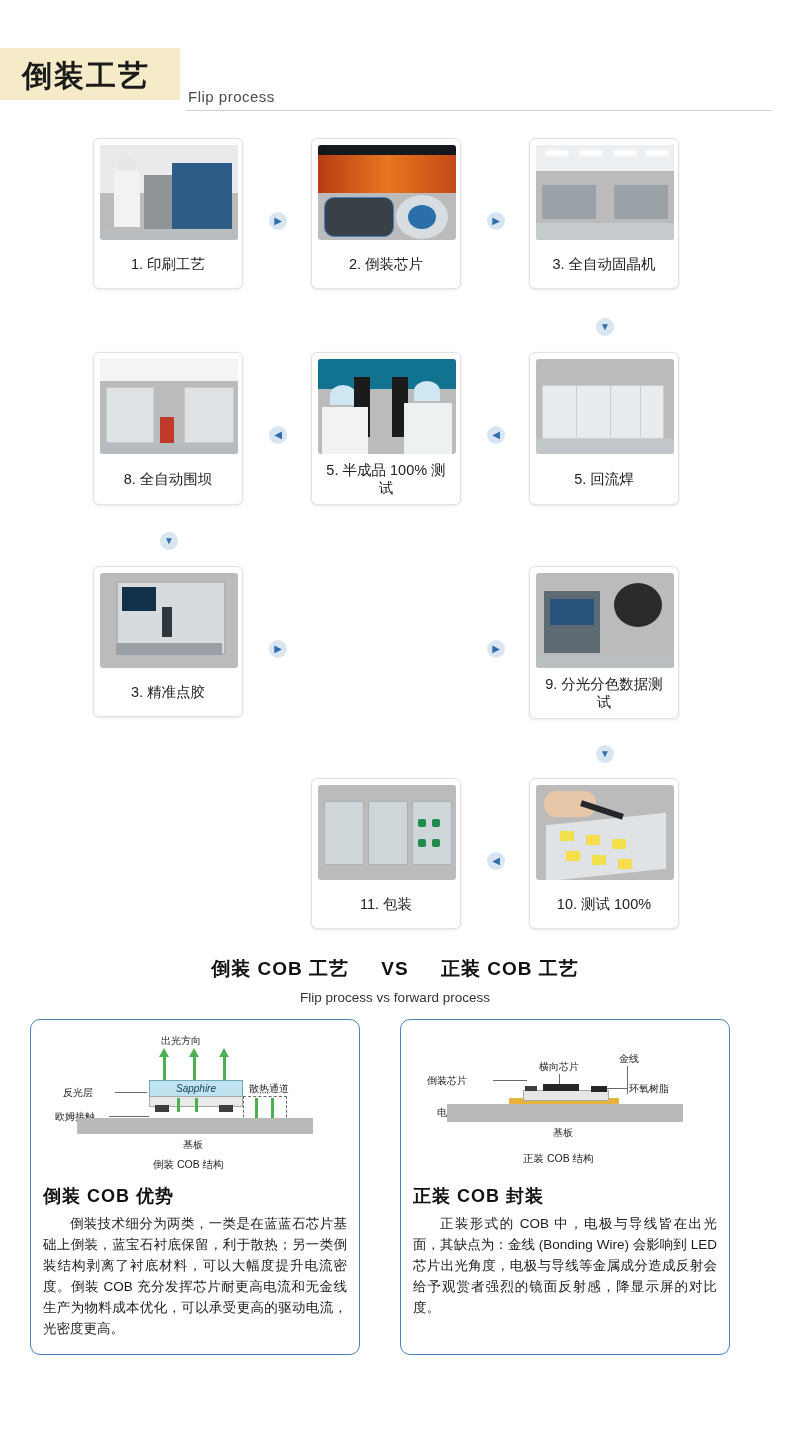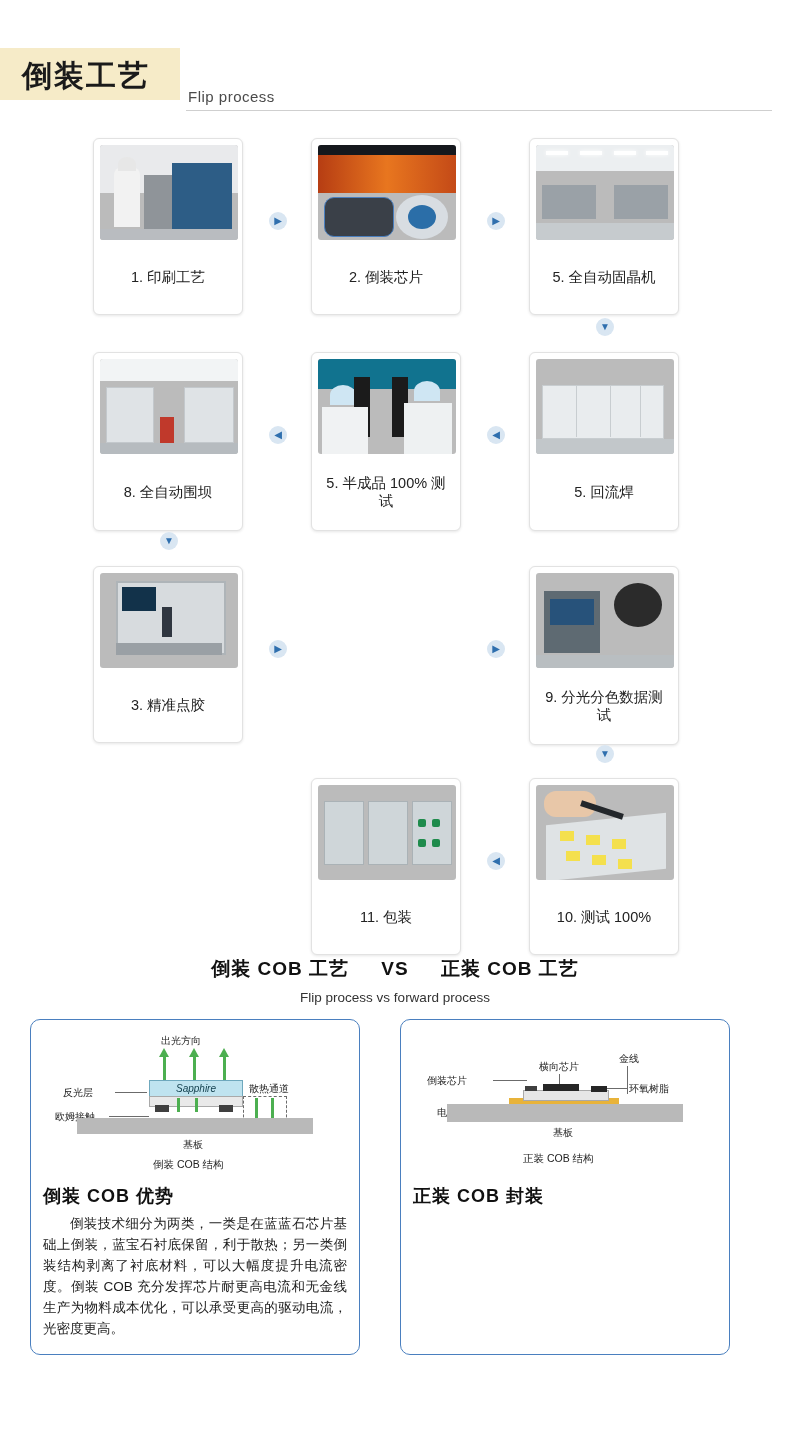--- a/index.html
+++ b/index.html
@@ -82,21 +82,21 @@
   }
   .card .cap {
     height: 48px;
     display: flex;
     align-items: center;
     justify-content: center;
     text-align: center;
     font-size: 14.5px;
     color: #222;
     line-height: 1.25;
-    padding: 13px 4px;
+    padding: 0 4px;
   }
   .card.tall .cap { height: 50px; }
 
   
   .arrow {
     position: absolute;
     width: 18px;
     height: 18px;
     border-radius: 50%;
     background: #d9e6f2;
@@ -315,21 +315,21 @@
     <div class="thumb t3">
       <div class="ph ceil"></div>
       <div class="ph lamp" style="left:10px;"></div>
         <div class="ph lamp" style="left:44px;"></div>
       <div class="ph lamp" style="left:78px;"></div>
         <div class="ph lamp" style="left:110px;"></div>
       <div class="ph row" style="left:6px; width:54px;"></div>
       <div class="ph row" style="left:78px; width:54px;"></div>
       <div class="ph floor"></div>
     </div>
-    <div class="cap">5. 全自动固晶机</div>
+    <div class="cap">3. 全自动固晶机</div>
   </div>
 
   <div class="arrow" style="left:596px; top:198px;">▼</div>
 
   <div class="card tall" style="left:93px; top:232px;">
     <div class="thumb t6">
       <div class="ph ceil"></div>
       <div class="ph unit" style="left:6px; width:46px; height:54px;"></div>
       <div class="ph unit" style="left:84px; width:48px; height:54px;"></div>
       <div class="ph red"></div>
@@ -500,15 +500,16 @@
       <div class="chipblk" style="left:178px; top:56px; width:16px; height:6px;"></div>
       <div class="pad" style="left:112px; top:56px; width:12px; height:5px;"></div>
 
       <div class="substrate" style="left:34px; top:74px; width:236px; height:18px;"></div>
       <div class="lbl" style="left:140px; top:96px;">基板</div>
 
       <div class="caption" style="left:110px; top:122px;">正装 COB 结构</div>
     </div>
 
     <h3>正装 COB 封装</h3>
+    <p>正装形式的 COB 中，电极与导线皆在出光面，其缺点为：金线 (Bonding Wire) 会影响到 LED 芯片出光角度，电极与导线等金属成分造成反射会给予观赏者强烈的镜面反射感，降显示屏的对比度。</p>
   </div>
 
 </div>
 
 </body></html>

